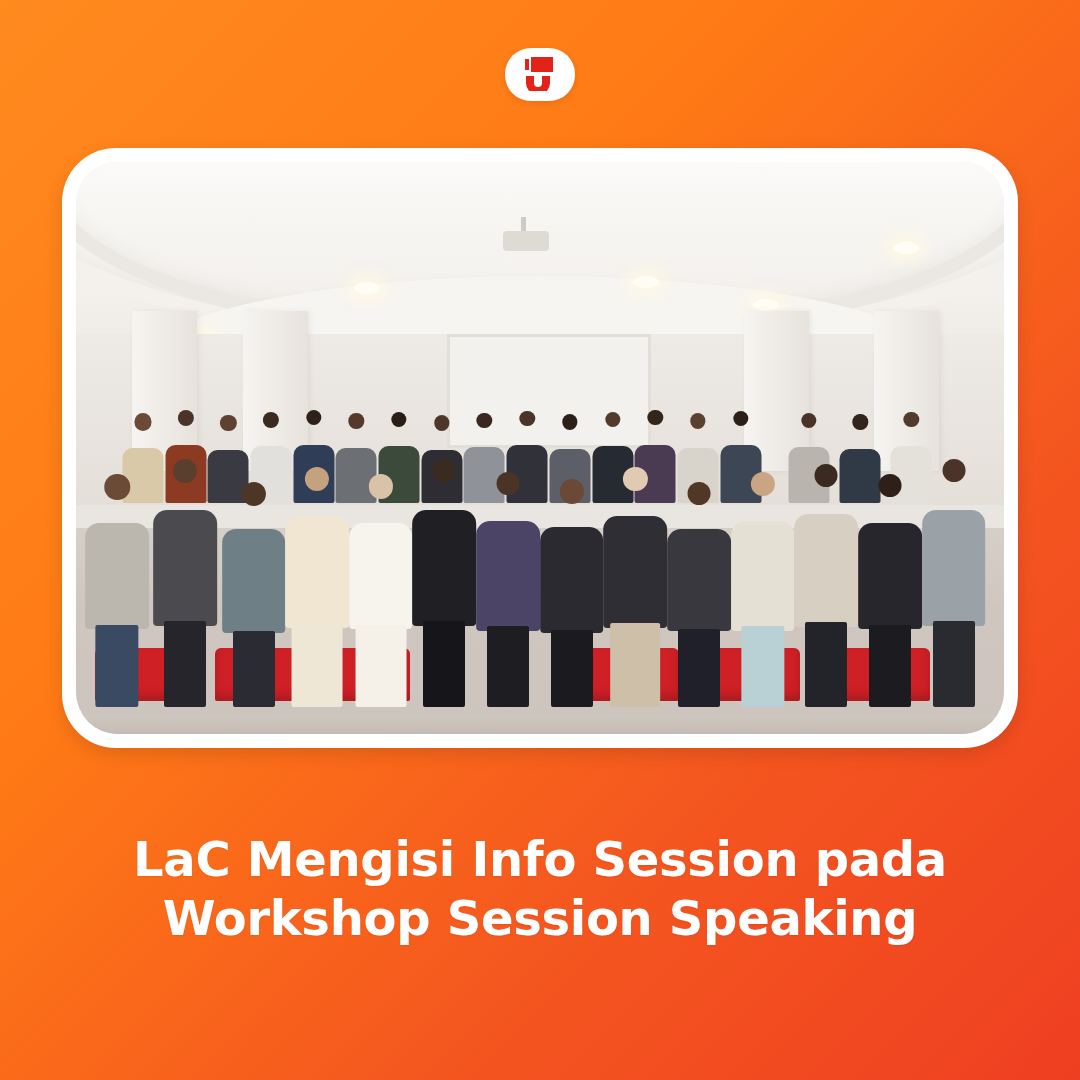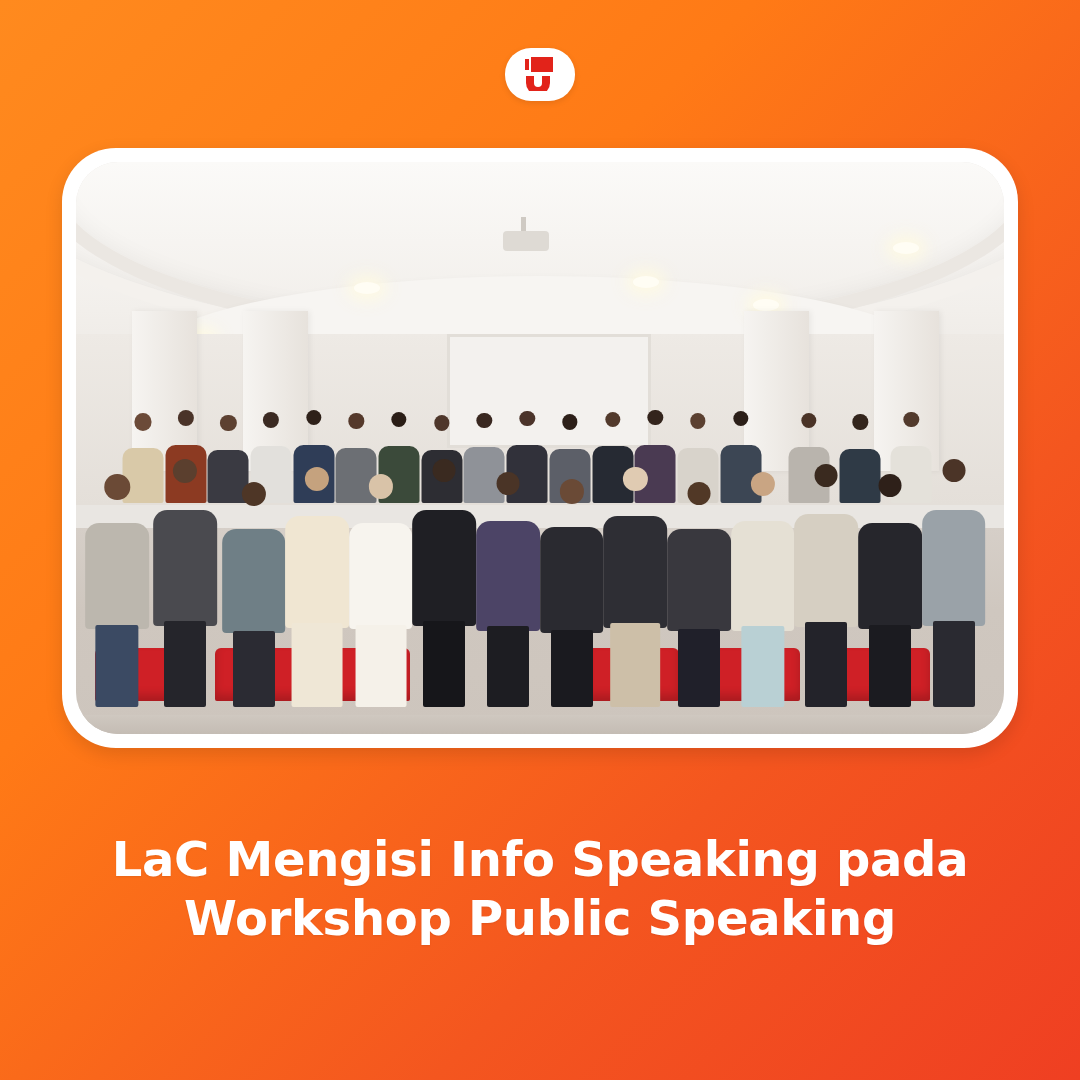--- a/index.html
+++ b/index.html
@@ -340,15 +340,15 @@
             <div class="p-body" style="top:22%; width:100%; height:46%; background:#9aa2a8;"></div>
             <div class="p-legs" style="width:66%; height:34%; background:#2a2a31;"></div>
           </div>
       </div>
 
     </div>
   </div>
 </div>
 
 <div class="caption">
-  <span class="l">LaC Mengisi Info Speaking pada</span>
-  <span class="l">Workshop Public Speaking</span>
+  <span class="l">LaC Mengisi Info Session pada</span>
+  <span class="l">Workshop Session Speaking</span>
 </div>
 
 </body></html>

